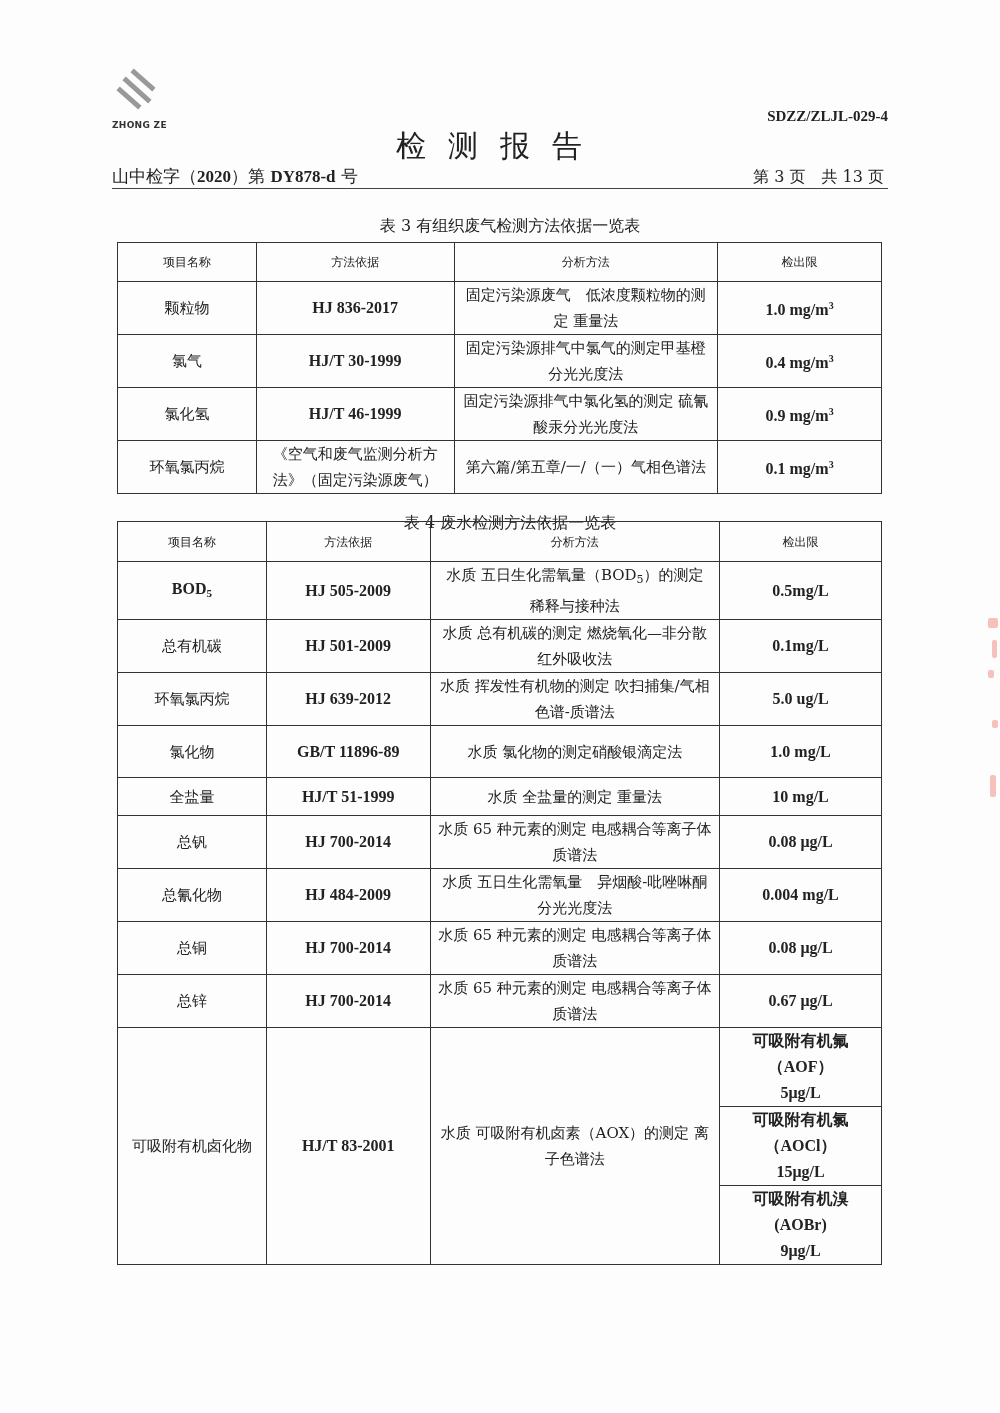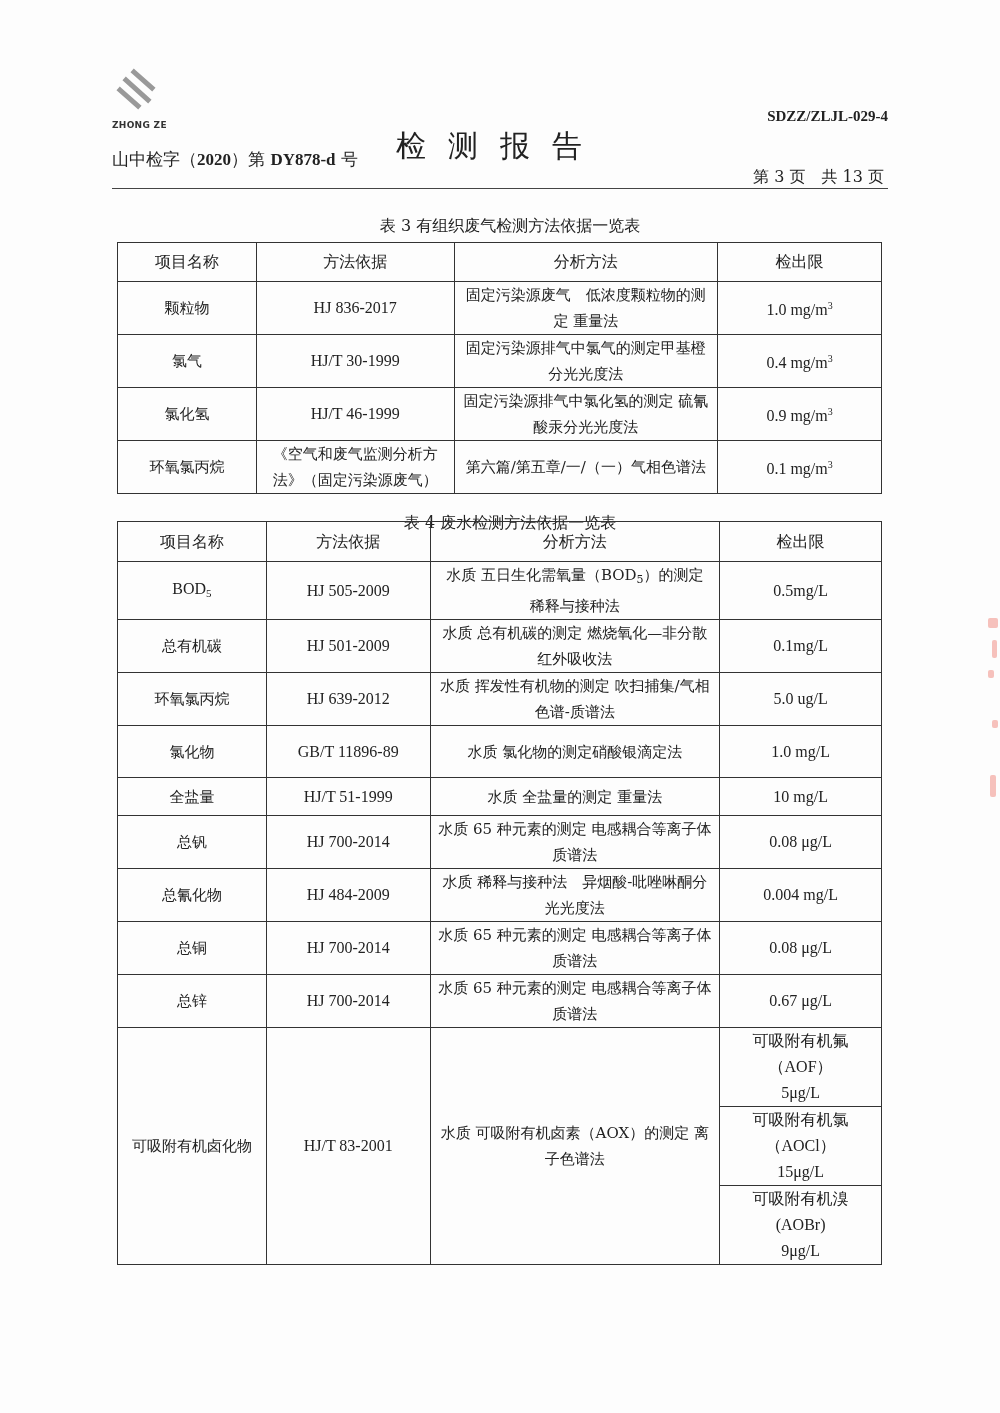--- a/index.html
+++ b/index.html
@@ -5,29 +5,29 @@
   html, body { margin:0; padding:0; }
   body {
     width:1000px; height:1413px; background:#fdfdfd; position:relative; overflow:hidden;
     font-family:"DejaVu Serif","Liberation Serif",serif; color:#222;
   }
   .abs { position:absolute; }
   .logo { left:112px; top:66px; width:60px; height:60px; }
   .logo-text { left:112px; top:108px; font-family:"DejaVu Sans","Liberation Sans",sans-serif; font-weight:bold; font-size:9px; color:#333; letter-spacing:0.3px;margin-top:12px; }
   .docno { right:112px; top:108px; font-family:Liberation Serif, serif; font-weight:bold; font-size:15px; }
   .title { left:0; width:1000px; top:126px; text-align:center; font-size:30px; letter-spacing:22px; }
-  .reportno { left:112px; top:148px; font-size:17px; }
+  .reportno { left:112px; top:165px; font-size:17px; }
   .reportno b { font-family:"Liberation Serif",serif; }
   .pageinfo { right:116px; top:167px; font-size:16px; }
   .rule { left:112px; width:776px; top:188px; height:0; border-top:1.5px solid #444; }
   .caption { left:10px; width:1000px; text-align:center; font-size:16px; }
   table { border-collapse:collapse; position:absolute; font-size:15px; }
   td { border:1.4px solid #333; text-align:center; vertical-align:middle; padding:0 6px; line-height:26px; }
-  .latin { font-family:"Liberation Serif",serif; font-size:16px; }
-  .hdr td { font-size:16px; }
+  .latin { font-family:"Liberation Serif",serif; font-size:16px;font-weight:bold; }
+  .hdr td { font-size:12px; }
   .sub { font-size:11px; vertical-align:-3px; }
   .sup { font-size:10px; vertical-align:6px; }
   .stamp { right:0; width:20px; background:transparent; }
   .stamp i { display:block; position:absolute; background:#f2a7a0; border-radius:2px; opacity:0.7; }
 </style>
 </head>
 <body>
 
 <svg class="abs logo" viewBox="0 0 60 60">
   <g stroke="#999" stroke-width="5" stroke-linecap="square">
@@ -132,21 +132,21 @@
   </tr>
   <tr style="height:53px">
     <td>总钒</td>
     <td class="latin">HJ 700-2014</td>
     <td>水质 65 种元素的测定 电感耦合等离子体质谱法</td>
     <td class="latin">0.08 μg/L</td>
   </tr>
   <tr style="height:53px">
     <td>总氰化物</td>
     <td class="latin">HJ 484-2009</td>
-    <td>水质 稀释与接种法　异烟酸-吡唑啉酮分光光度法</td>
+    <td>水质 五日生化需氧量　异烟酸-吡唑啉酮分光光度法</td>
     <td class="latin">0.004 mg/L</td>
   </tr>
   <tr style="height:53px">
     <td>总铜</td>
     <td class="latin">HJ 700-2014</td>
     <td>水质 65 种元素的测定 电感耦合等离子体质谱法</td>
     <td class="latin">0.08 μg/L</td>
   </tr>
   <tr style="height:53px">
     <td>总锌</td>

